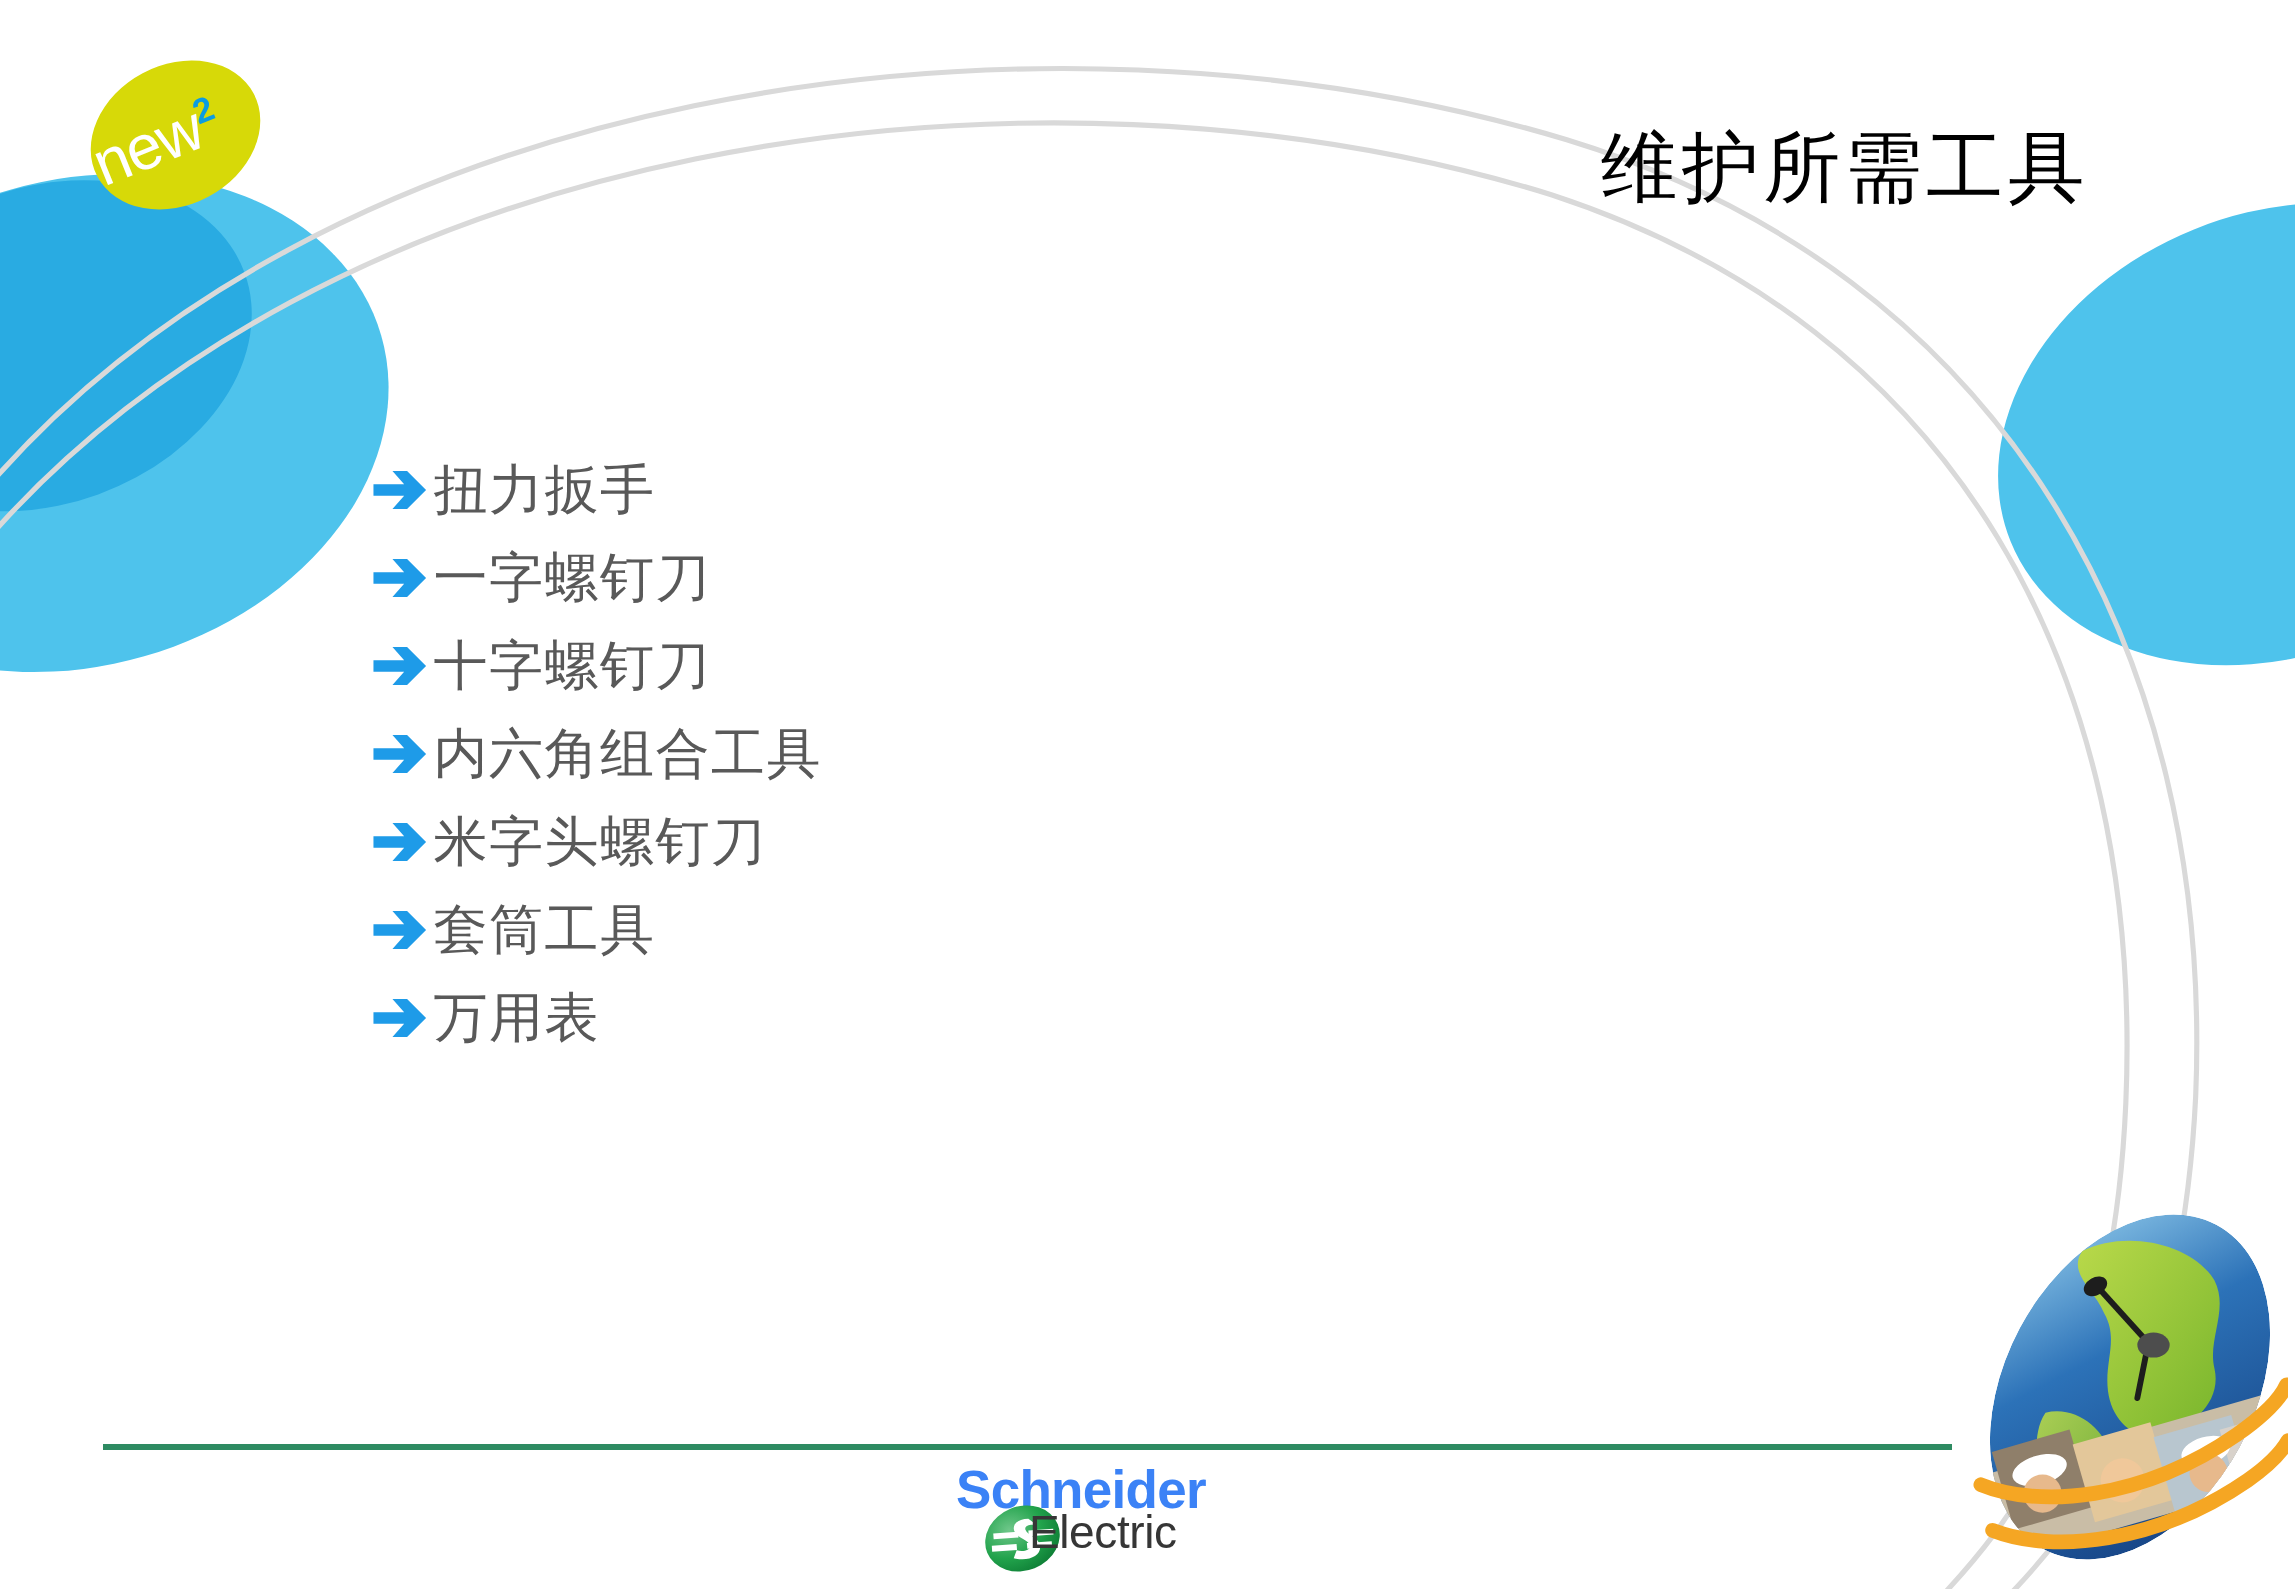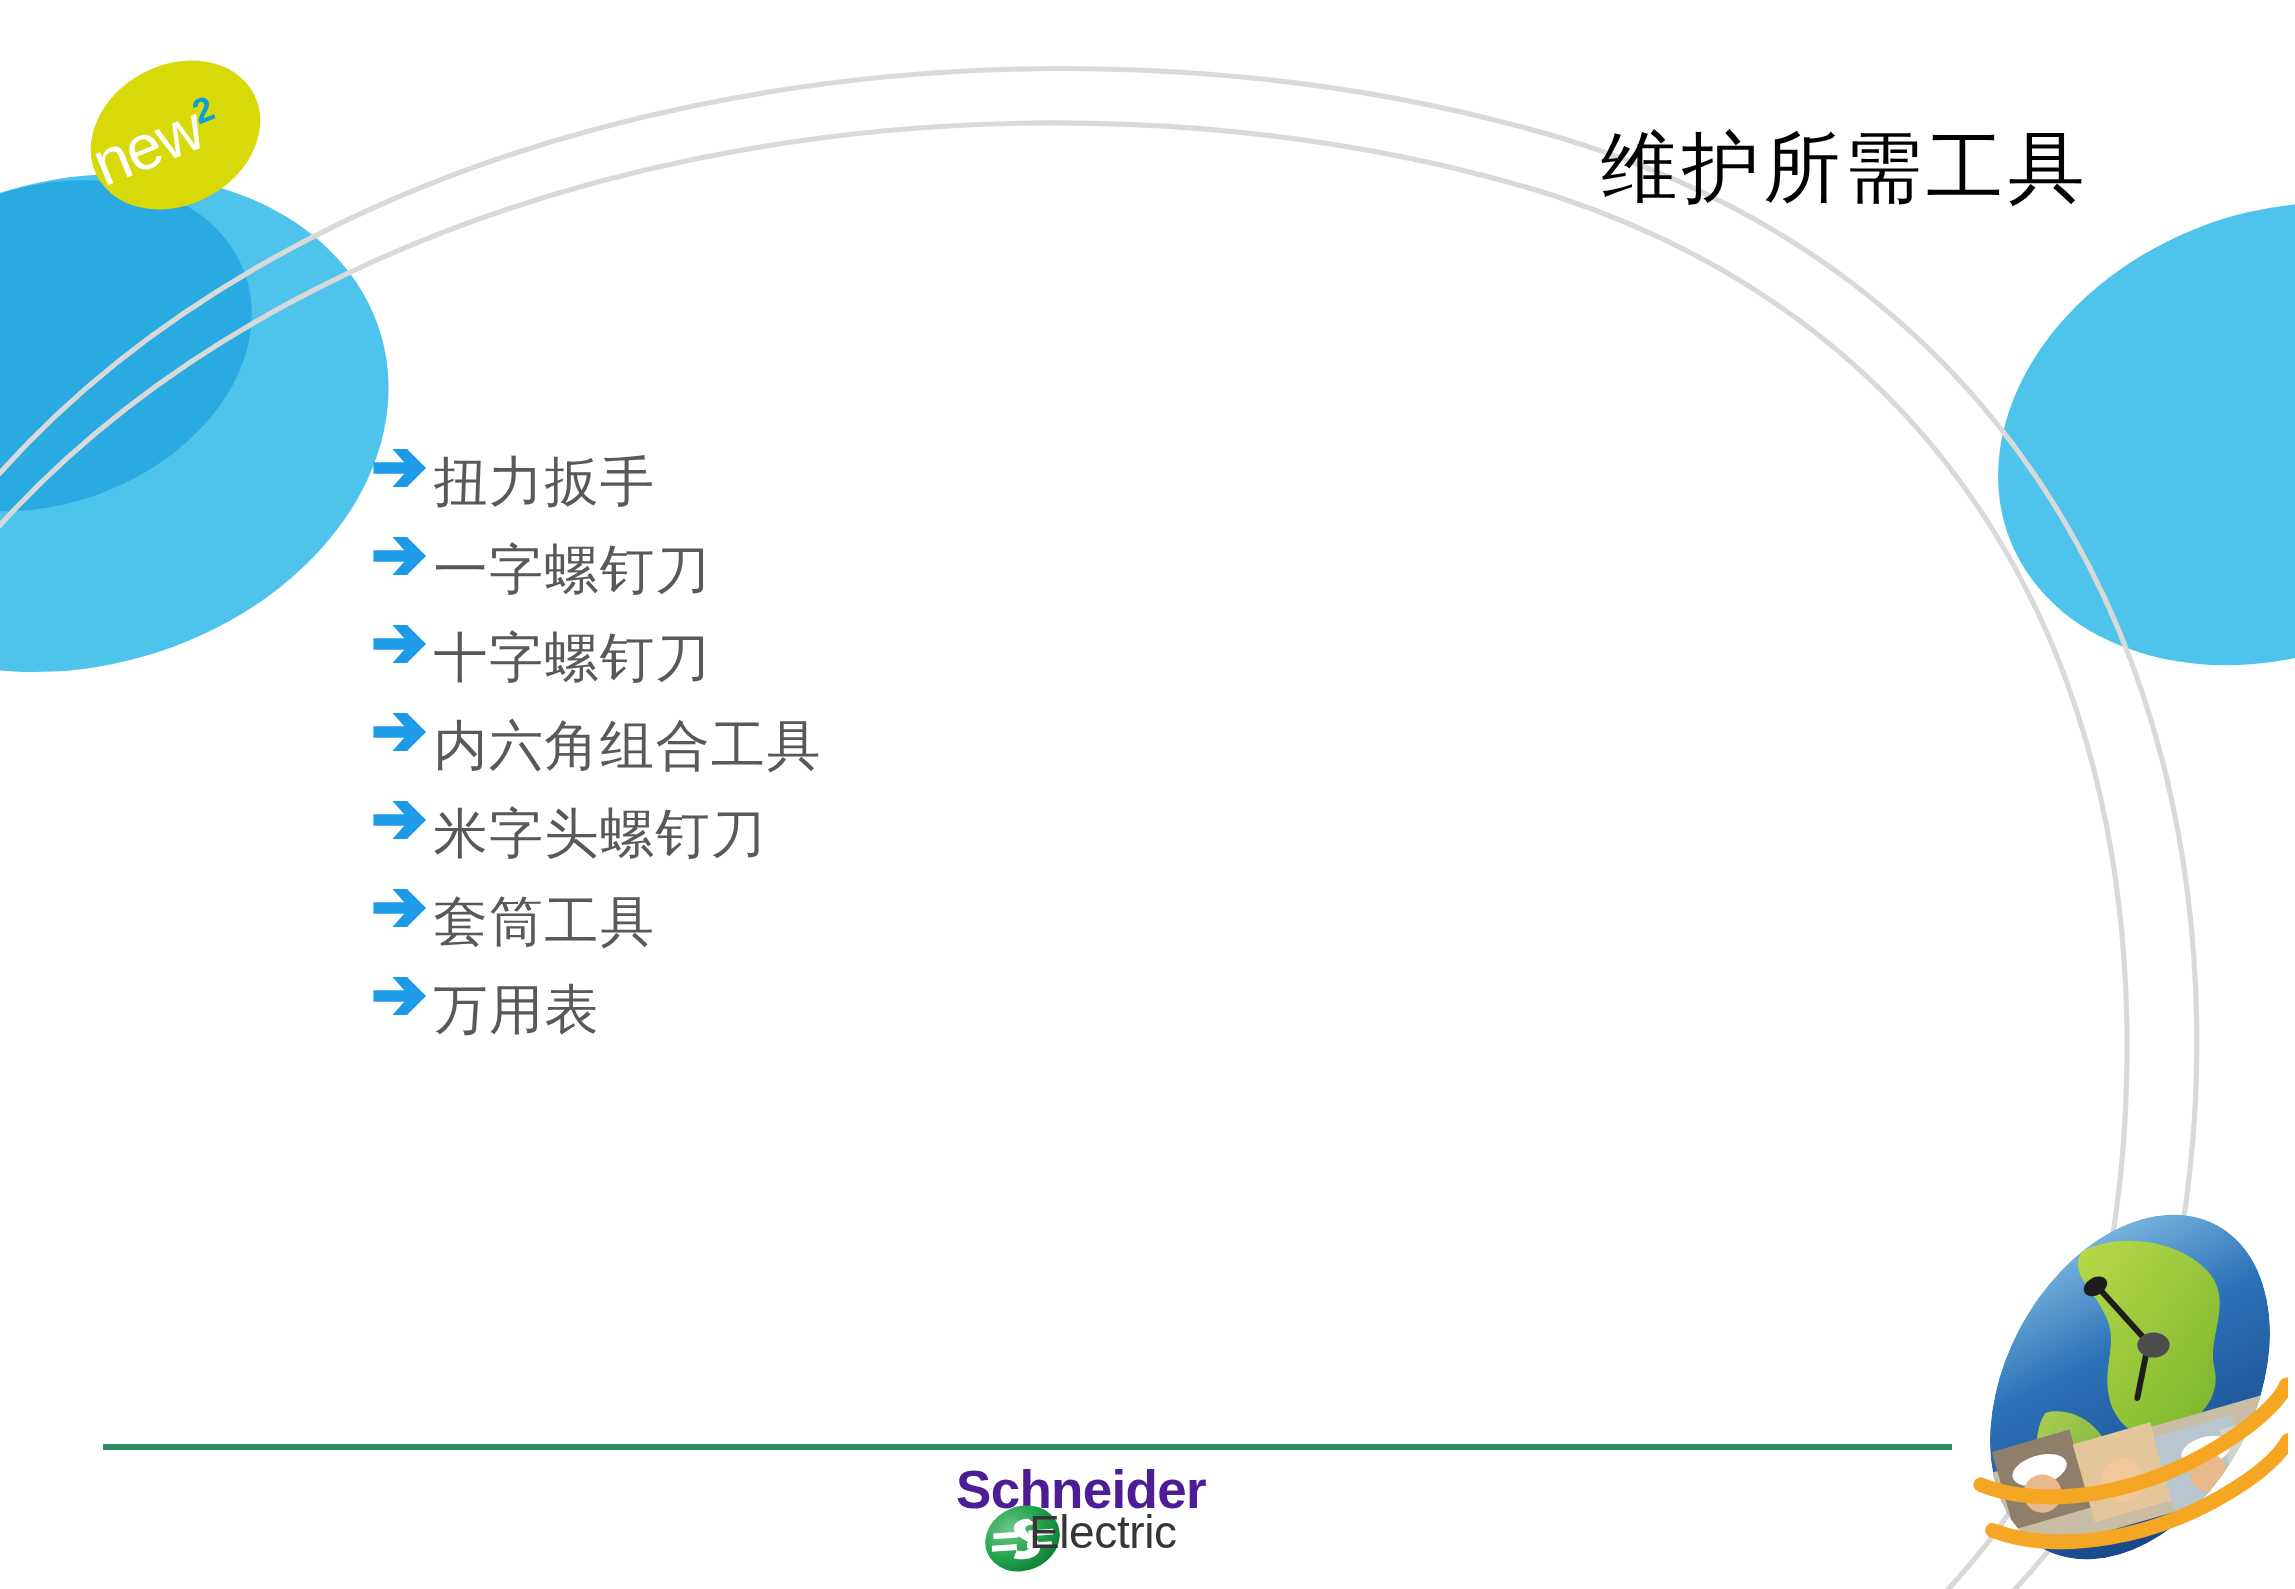--- a/index.html
+++ b/index.html
@@ -78,21 +78,21 @@
 
   
   .bullets {
     position: absolute;
     left: 372px;
     top: 446px;
     width: 1030px;
   }
   .bullet-row {
     display: flex;
-    align-items: flex-start;
+    align-items: center;
     height: 88px;
   }
   .bullet-icon {
     width: 57px;
     height: 44px;
     flex: 0 0 57px;
     display: block;
   }
   .bullet-text {
     font-family: "Liberation Serif", "DejaVu Serif", serif;
@@ -118,21 +118,21 @@
     top: 1463px;
     width: 280px;
     height: 103px;
   }
   .brand-logo .brand-line1 {
     position: absolute;
     left: 0; top: 0;
     font-family: "Liberation Sans", "DejaVu Sans", sans-serif;
     font-size: 53px;
     font-weight: 700;
-    color: #4c1d95;
+    color: #3b82f6;
     letter-spacing: -0.7px;
     line-height: 1;
   }
   .brand-logo .brand-line2 {
     position: absolute;
     left: 73px; top: 46px;
     font-family: "Liberation Sans", "DejaVu Sans", sans-serif;
     font-size: 46px;
     font-weight: 400;
     color: #363636;

